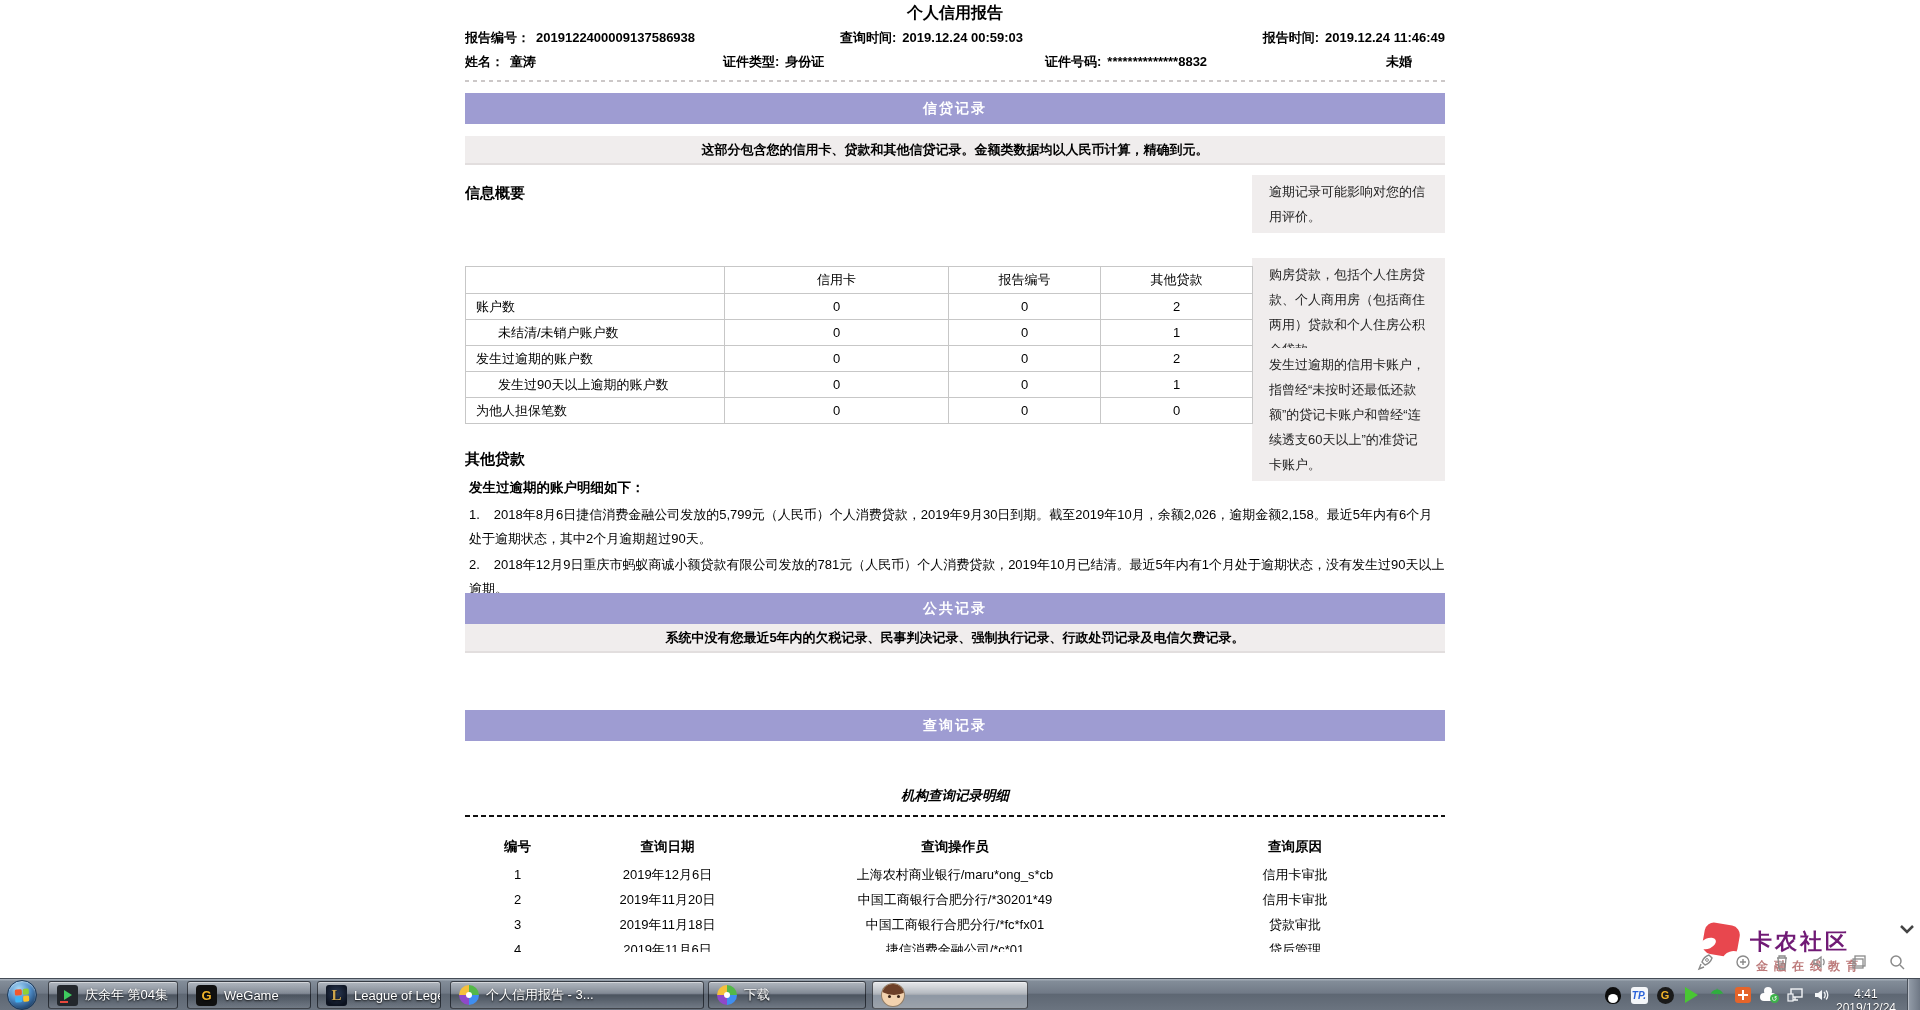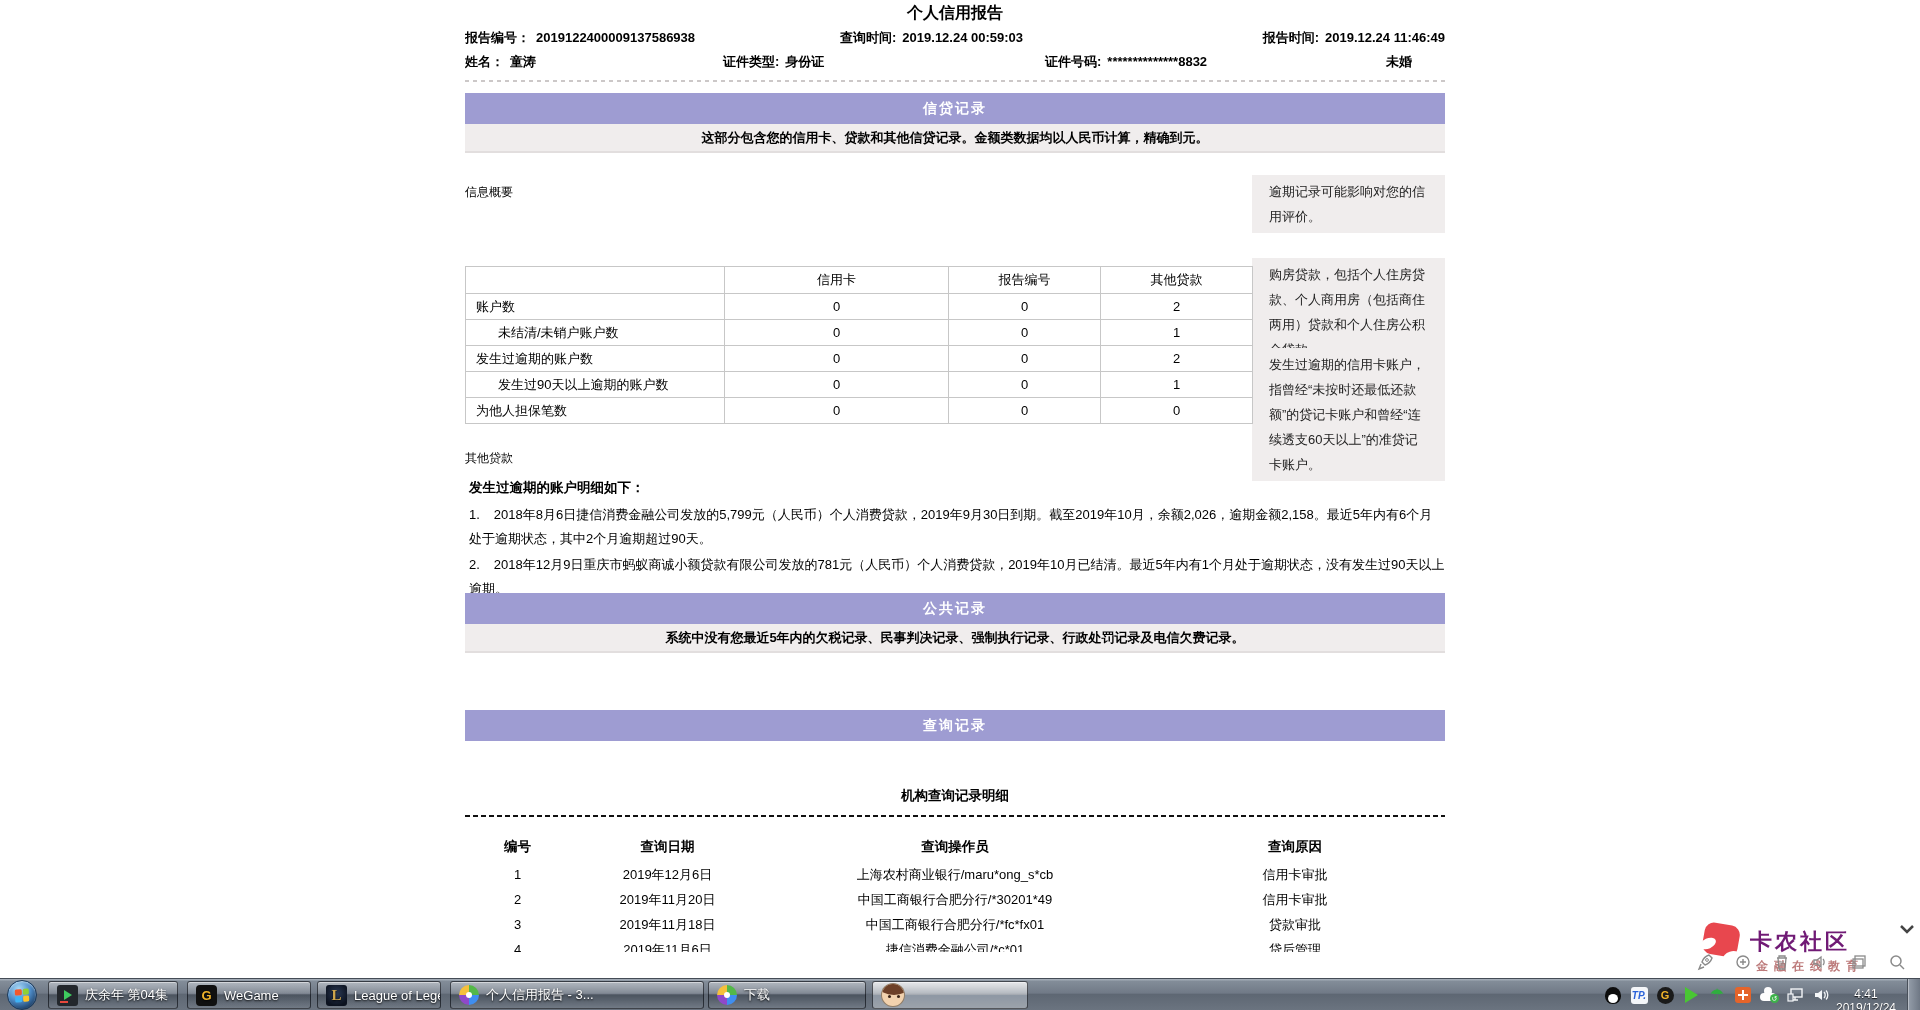--- a/index.html
+++ b/index.html
@@ -16,46 +16,46 @@
   .info-row { left:0; width:100%; height:16px; font-size:13px; font-weight:bold; }
   .info-row .cell { position:absolute; white-space:nowrap; }
   .row1 { top:29px; } .row2 { top:53px; }
   .lab { margin-right:6px; }
 
   .band { left:0; width:100%; height:31px; line-height:31px; text-align:center;
           background:var(--band-purple,#9e9cd2); color:#fff; font-size:14px; font-weight:bold; letter-spacing:2px; }
   .band-desc { left:0; width:100%; height:29px; line-height:28px; text-align:center;
                background:var(--band-gray,#f0eded); font-size:13px; font-weight:bold;
                border-bottom:2px solid #e2dede; }
-  .b-credit { top:93px; } .bd-credit { top:124px; }
+  .b-credit { top:93px; } .bd-credit { top:136px; }
   .b-public { top:593px; } .bd-public { top:624px; }
   .b-query  { top:710px; } .bd-query  { top:741px; }
 
-  .sec-heading { font-size:12px; font-weight:normal; }
+  .sec-heading { font-size:15px; font-weight:bold; }
   .h-summary { left:0; top:184px; }
   .h-other   { left:0; top:450px; }
   .h-detail  { left:4px; top:479px; font-size:13.5px; font-weight:bold; }
 
   .side-note { left:787px; width:193px; background:var(--band-gray,#f0eded);
                font-size:13px; line-height:25px; color:#222; padding:4px 17px; }
   .note-1 { top:175px; } .note-2 { top:258px; } .note-3 { top:348px; }
 
   .summary-wrap { left:0; top:266px; width:787px; }
   table { border-collapse:collapse; table-layout:fixed; width:100%; }
   .summary-tbl td, .summary-tbl th { border:1px solid #c7c7c7; font-size:13px; font-weight:normal;
         height:26px; text-align:center; padding:0; overflow:hidden; white-space:nowrap; }
   .summary-tbl tr:first-child th { height:27px; }
   .summary-tbl .rowlab { text-align:left; padding-left:10px; }
   .summary-tbl .indent { padding-left:32px; }
 
   .loan-list { left:4px; top:503px; width:976px; }
   .loan-item { font-size:13px; line-height:24px; margin-bottom:2px; color:#000; }
   .loan-item .num { margin-right:14px; }
 
-  .detail-title { left:0; top:787px; width:100%; text-align:center; font-size:13.5px; font-weight:bold; }
+  .detail-title { left:0; top:787px; width:100%; text-align:center; font-size:13.5px; font-weight:bold;font-style:italic; }
   .dash-sep { left:0; top:815px; width:100%; height:2px;
               background:repeating-linear-gradient(90deg,#111 0 5px,transparent 5px 8px); }
 
   .query-wrap { left:0; top:832px; width:980px; }
   .query-tbl th { font-size:13.5px; font-weight:bold; height:30px; text-align:center; }
   .query-tbl td { font-size:13px; height:25px; text-align:center; white-space:nowrap; overflow:hidden; }
 
   
   .watermark { position:absolute; left:1694px; top:922px; width:210px; }
   .wm-row { display:flex; align-items:center; }

